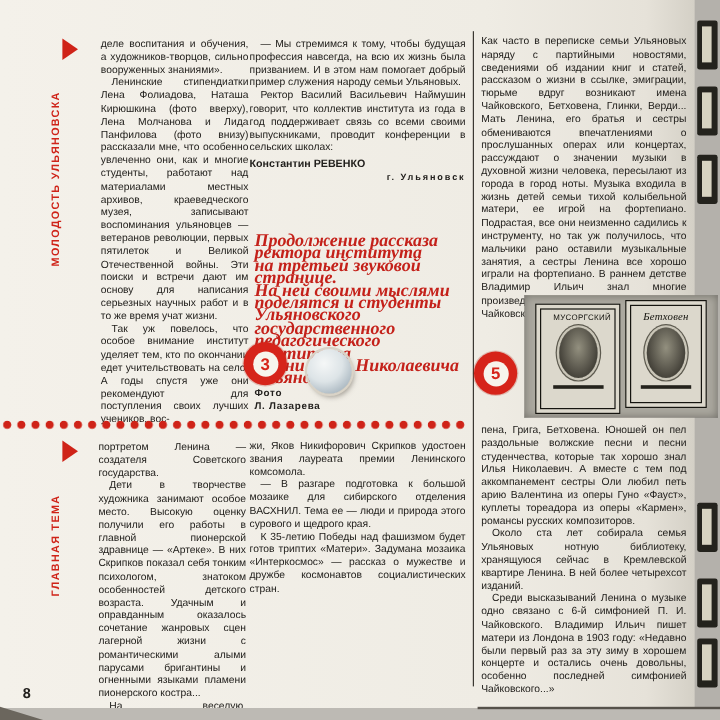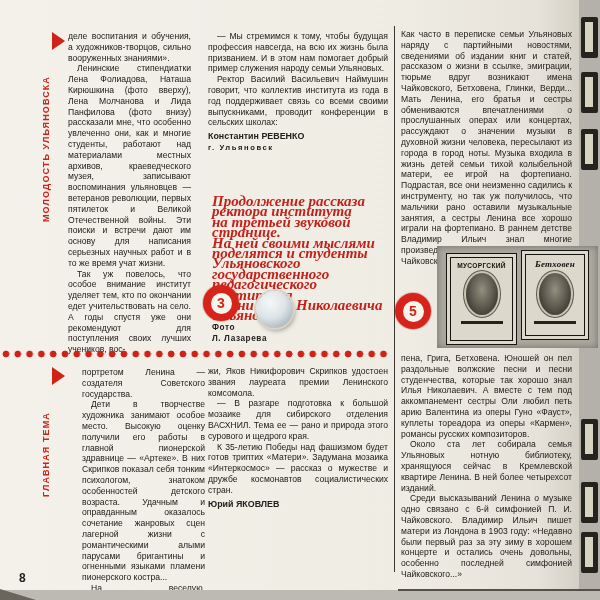--- a/index.html
+++ b/index.html
@@ -27,30 +27,30 @@
     position:absolute;width:0;height:0;
     border-left:13px solid #cf2318;border-top:9px solid transparent;border-bottom:9px solid transparent;
   }
   .arrow-1{left:52px;top:32px;}
   .arrow-2{left:52px;top:367px;}
   
   .col{position:absolute;text-align:justify;color:#22201d;font-size:8.6px;line-height:10.8px;}
   .col p{margin:0;text-indent:9px;}
   .col p.noind{text-indent:0;}
   .colL{left:68px;width:123px;}
-  .colL1{top:31px;height:319px;}
+  .colL1{top:31px;height:319px;margin-left:16px;}
   .colL2{top:367px;height:206px;margin-left:14px;}
   .colM{left:208px;width:180px;}
   .colM1{top:31px;}
   .colM2{top:366px;}
   .colR{left:401px;width:171px;}
   .colR1{top:29px;}
   .colR2{top:353px;}
   .byline{text-align:left;font-weight:bold;text-indent:0!important;margin-top:3px!important;font-size:8.9px;}
-  .byline-city{font-weight:bold;text-indent:0!important;font-size:7.6px;letter-spacing:1.6px;margin-top:1px!important;}
+  .byline-city{text-align:right;font-weight:bold;text-indent:0!important;font-size:7.6px;letter-spacing:1.6px;margin-top:1px!important;}
   .pagenum{position:absolute;left:19px;top:571px;font-size:12px;font-weight:bold;color:#22201d;}
   
   .dots{
     position:absolute;left:2px;top:350px;width:388px;height:8px;
     background-image:radial-gradient(circle at 4px 4px,#cf2318 3.1px,rgba(207,35,24,0) 3.7px);
     background-size:11.8px 8px;background-repeat:repeat-x;
   }
   
   .rednote{
     position:absolute;left:212px;top:196px;width:180px;
@@ -74,22 +74,22 @@
     letter-spacing:.6px;color:#23211e;}
   
   .vrule{position:absolute;left:394px;top:26px;width:1px;height:546px;background:#3a3731;}
   
   .photo{position:absolute;left:437px;top:246px;width:161px;height:102px;background:#aba89f;
     box-shadow:inset 0 0 7px rgba(40,38,34,.45);z-index:3;}
   .cover{position:absolute;background:#dcd8cc;border:1px solid #15140f;}
   .cover::before{content:"";position:absolute;left:3px;right:3px;top:3px;bottom:3px;border:1px solid #15140f;}
   .coverA{left:9px;top:7px;width:69px;height:90px;}
   .coverB{left:84px;top:4px;width:66px;height:88px;}
-  .cover-title{position:relative;margin-top:8px;text-align:center;font-size:6.6px;font-weight:bold;
-    letter-spacing:.3px;color:#14130e;}
+  .cover-title{position:relative;margin-top:8px;font-size:6.6px;font-weight:normal;
+    letter-spacing:.3px;color:#14130e;margin-left:14px;}
   .coverB .cover-title{font-family:"Liberation Serif",serif;font-style:italic;font-size:9px;letter-spacing:.2px;}
   .oval{position:relative;width:32px;height:42px;margin:4px auto 0;border-radius:50%;
     background:radial-gradient(ellipse at 50% 40%,#93907f 0%,#57544a 55%,#24221c 100%);
     box-shadow:0 0 0 2px #cac6b8,0 0 0 3px #5c594e;}
   .cover-bar{position:relative;width:42px;height:3px;background:#24221c;margin:6px auto 0;}
   
   .binding{position:absolute;left:579px;top:0;width:21px;height:600px;background:#b4b1ab;}
   .tab{position:absolute;left:2px;width:17px;height:41px;background:#24231d;border-radius:2px;}
   .tab::after{content:"";position:absolute;left:4px;top:5px;width:8px;height:30px;background:#d7d3c1;}
   .tab1{top:17px;}.tab2{top:72px;}.tab3{top:129px;}
@@ -146,23 +146,22 @@
 
     <div class="col colL colL2">
       <p class="noind">портретом Ленина — создателя Советского государства.</p>
       <p>Дети в творчестве художника занимают особое место. Высокую оценку получили его работы в главной пионерской здравнице — «Артеке». В них Скрипков показал себя тонким психологом, знатоком особенностей детского возраста. Удачным и оправданным оказалось сочетание жанровых сцен лагерной жизни с романтическими алыми парусами бригантины и огненными языками пламени пионерского костра...</p>
       <p>На веселую, содержательную жизнь красногалстучной детворы, ласково прищурив глаз, смотрит Ильич. Портрет вождя — одна из самых удачных мозаик художника.</p>
 
     </div>
 
     <div class="col colM colM2">
       <p class="noind">жи, Яков Никифорович Скрипков удостоен звания лауреата премии Ленинского комсомола.</p>
-      <p>— В разгаре подготовка к большой мозаике для сибирского отделения ВАСХНИЛ. Тема ее — рано и природа этого сурового и щедрого края.</p>
+      <p>— В разгаре подготовка к большой мозаике для сибирского отделения ВАСХНИЛ. Тема ее — люди и природа этого сурового и щедрого края.</p>
       <p>К 35-летию Победы над фашизмом будет готов триптих «Матери». Задумана мозаика «Интеркосмос» — рассказ о мужестве и дружбе космонавтов социалистических стран.</p>
-      <p class="byline">Юрий ЯКОВЛЕВ</p>
     </div>
 
     <div class="vrule"></div>
 
     <div class="col colR colR1">
       <p class="noind">Как часто в переписке семьи Ульяновых наряду с партийными новостями, сведениями об издании книг и статей, рассказом о жизни в ссылке, эмиграции, тюрьме вдруг возникают имена Чайковского, Бетховена, Глинки, Верди... Мать Ленина, его братья и сестры обмениваются впечатлениями о прослушанных операх или концертах, рассуждают о значении музыки в духовной жизни человека, пересылают из города в город ноты. Музыка входила в жизнь детей семьи тихой колыбельной матери, ее игрой на фортепиано. Подрастая, все они неизменно садились к инструменту, но так уж получилось, что мальчики рано оставили музыкальные занятия, а сестры Ленина все хорошо играли на фортепиано. В раннем детстве Владимир Ильич знал многие произведения Верстовского, Глинки, Чайковского, Шо-</p>
     </div>
 
     <div class="badge badge5">
       <span class="badge-inner">5</span>

